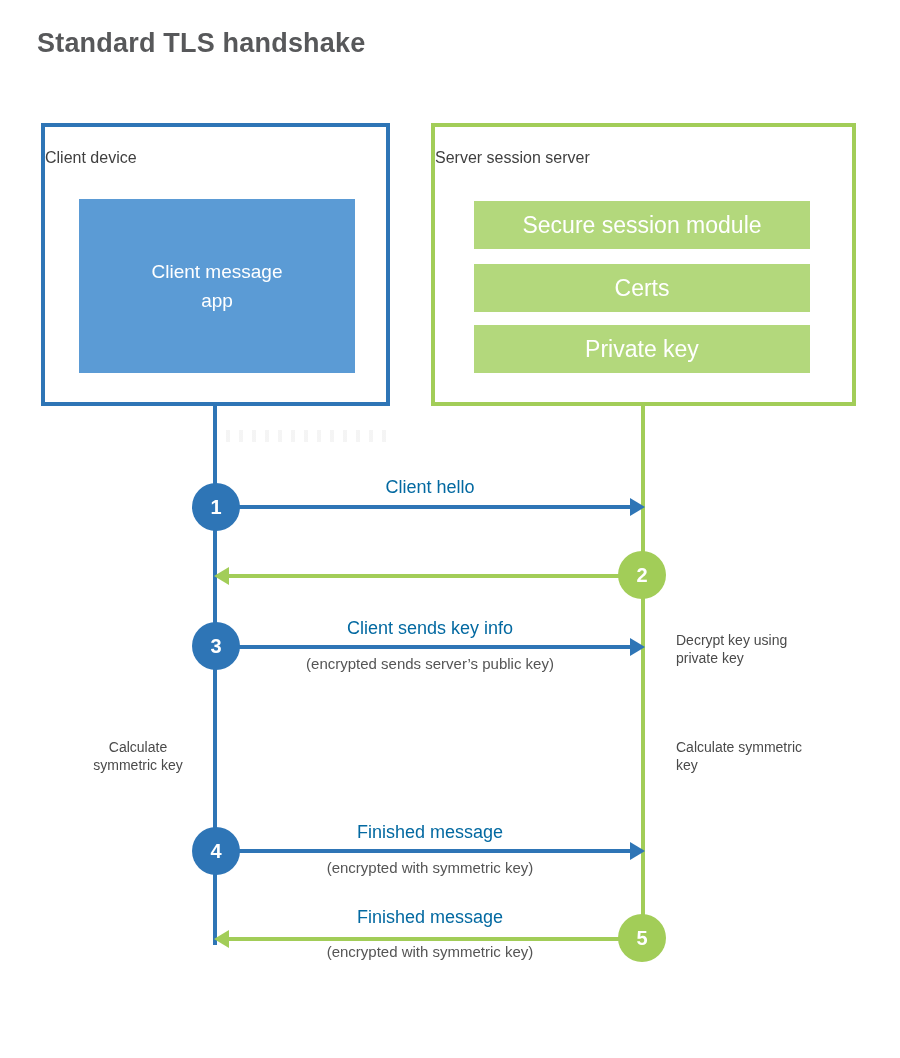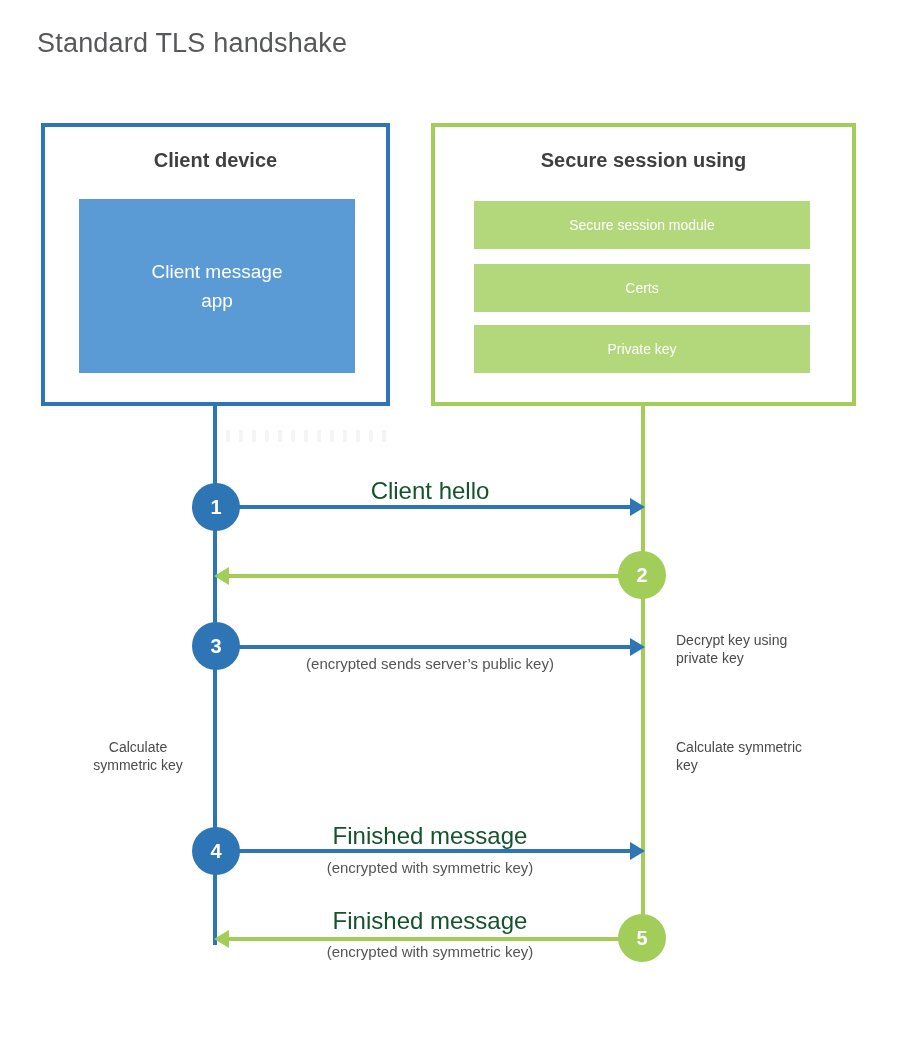--- a/index.html
+++ b/index.html
@@ -2,39 +2,39 @@
 <html style="--blue-accent: #2e75b6; --blue-fill: #5b9bd5; --green-accent: #a2cd58; --green-fill: #b3d87c;"><head>
 <meta charset="utf-8">
 <style>
   html,body{margin:0;padding:0;background:#ffffff;}
   .canvas{
     position:relative;width:900px;height:1058px;background:#ffffff;
     font-family:"Liberation Sans", sans-serif;overflow:hidden;
   }
   .page-title{
     position:absolute;left:37px;top:28px;margin:0;
-    font-size:27px;font-weight:400;color:#57585a;letter-spacing:.2px;
+    font-size:27px;font-weight:700;color:#57585a;letter-spacing:.2px;
   }
   
   .box{position:absolute;top:123px;height:283px;background:#fff;box-sizing:border-box;}
   .client-box{left:41px;width:349px;border:4px solid var(--blue-accent);}
   .server-box{left:431px;width:425px;border:4px solid var(--green-accent);}
   .box-title{
-    position:absolute;left:0;right:0;top:22px;text-align:center;
-    font-size:20px;font-weight:bold;color:#3f3f3f;
+    position:absolute;left:0;right:0;top:22px;
+    font-size:16px;font-weight:normal;color:#3f3f3f;
   }
   .app-box{
     position:absolute;left:79px;top:199px;width:276px;height:174px;
     background:var(--blue-fill);color:#ffffff;font-size:19px;line-height:1.55;
     display:flex;align-items:center;justify-content:center;text-align:center;
     white-space:pre-line;
   }
   .module-bar{
     position:absolute;left:474px;width:336px;height:48px;
-    background:var(--green-fill);color:#ffffff;font-size:14px;
+    background:var(--green-fill);color:#ffffff;font-size:23px;
     display:flex;align-items:center;justify-content:center;text-align:center;
   }
   .bar-1{top:201px}.bar-2{top:264px}.bar-3{top:325px}
   
   .lifeline{position:absolute;top:404px;width:4px;}
   .client-lifeline{left:213px;height:541px;background:var(--blue-accent);}
   .server-lifeline{left:641px;height:534px;background:var(--green-accent);}
   .faint-dashes{
     position:absolute;left:226px;top:430px;width:162px;height:12px;opacity:.55;
     background:repeating-linear-gradient(90deg,#ececec 0 4px,transparent 4px 13px);
@@ -50,60 +50,61 @@
   .arrowhead.left{left:214px;border-right:15px solid var(--green-accent);}
   
   .badge{
     position:absolute;width:48px;height:48px;border-radius:50%;
     color:#fff;font-size:20px;font-weight:bold;
     display:flex;align-items:center;justify-content:center;
   }
   .badge.blue{left:192px;background:var(--blue-accent);}
   .badge.green{left:618px;background:var(--green-accent);}
   
-  .msg{position:absolute;left:215px;width:430px;text-align:center;font-size:24px;color:#14532d;}
+  .msg{position:absolute;left:215px;width:430px;text-align:center;font-size:18px;color:#0369a1;}
   .sub{position:absolute;left:215px;width:430px;text-align:center;font-size:15px;color:#555555;}
   .note{position:absolute;font-size:14px;color:#4a4a4a;line-height:1.3;}
   .note-decrypt{left:676px;top:631px;width:140px;}
   .note-calc-left{left:86px;top:738px;width:104px;text-align:center;}
   .note-calc-right{left:676px;top:738px;width:140px;}
 </style>
 </head>
 <body>
 
 <div class="canvas">
 
   <h1 class="page-title">Standard TLS handshake</h1>
 
   <div class="box client-box">
     <div class="box-title">Client device</div>
   </div>
   <div class="app-box">Client message
 app</div>
 
   <div class="box server-box">
-    <div class="box-title">Secure session using</div>
+    <div class="box-title">Server session server</div>
   </div>
   <div class="module-bar bar-1">Secure session module</div>
   <div class="module-bar bar-3">Private key</div>
   <div class="module-bar bar-2">Certs</div>
 
   <div class="lifeline client-lifeline"></div>
   <div class="lifeline server-lifeline"></div>
   <div class="faint-dashes"></div>
 
   <div class="msg" style="top:477px">Client hello</div>
   <div class="arrow-line blue to-right" style="top:505px"></div>
   <div class="arrowhead right" style="top:498px"></div>
   <div class="badge blue" style="top:483px">1</div>
 
   <div class="arrow-line green to-left" style="top:574px"></div>
   <div class="arrowhead left" style="top:567px"></div>
   <div class="badge green" style="top:551px">2</div>
 
+  <div class="msg" style="top:618px">Client sends key info</div>
   <div class="arrow-line blue to-right" style="top:645px"></div>
   <div class="arrowhead right" style="top:638px"></div>
   <div class="badge blue" style="top:622px">3</div>
   <div class="sub" style="top:655px">(encrypted sends server’s public key)</div>
 
   <div class="note note-decrypt">Decrypt key using private key</div>
   <div class="note note-calc-left">Calculate symmetric key</div>
   <div class="note note-calc-right">Calculate symmetric key</div>
 
   <div class="msg" style="top:822px">Finished message</div>

